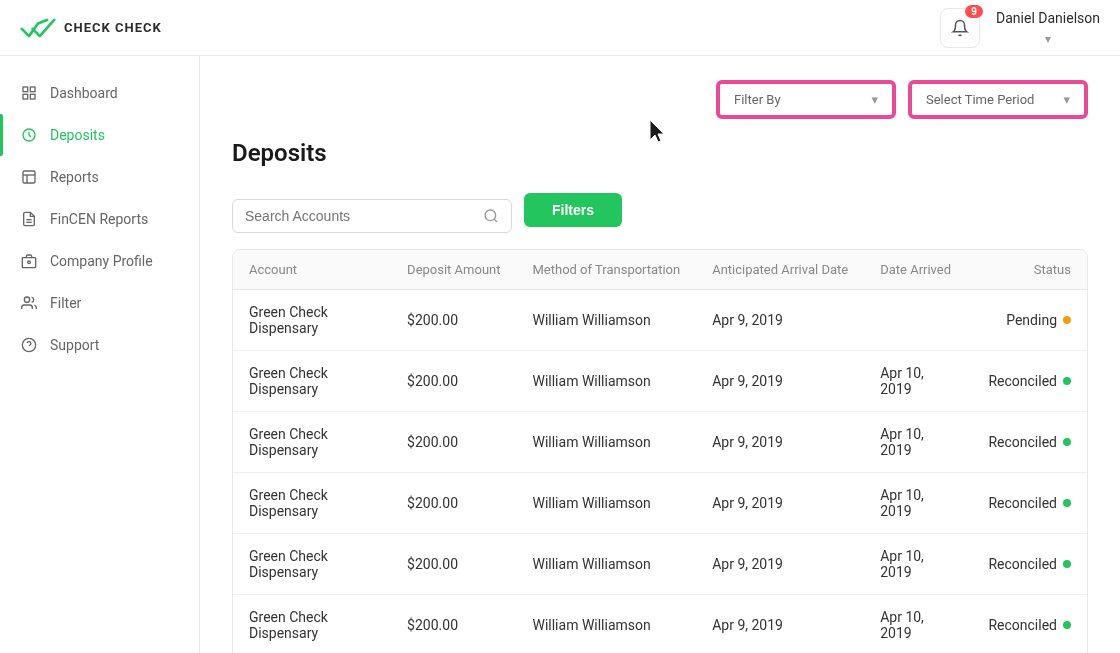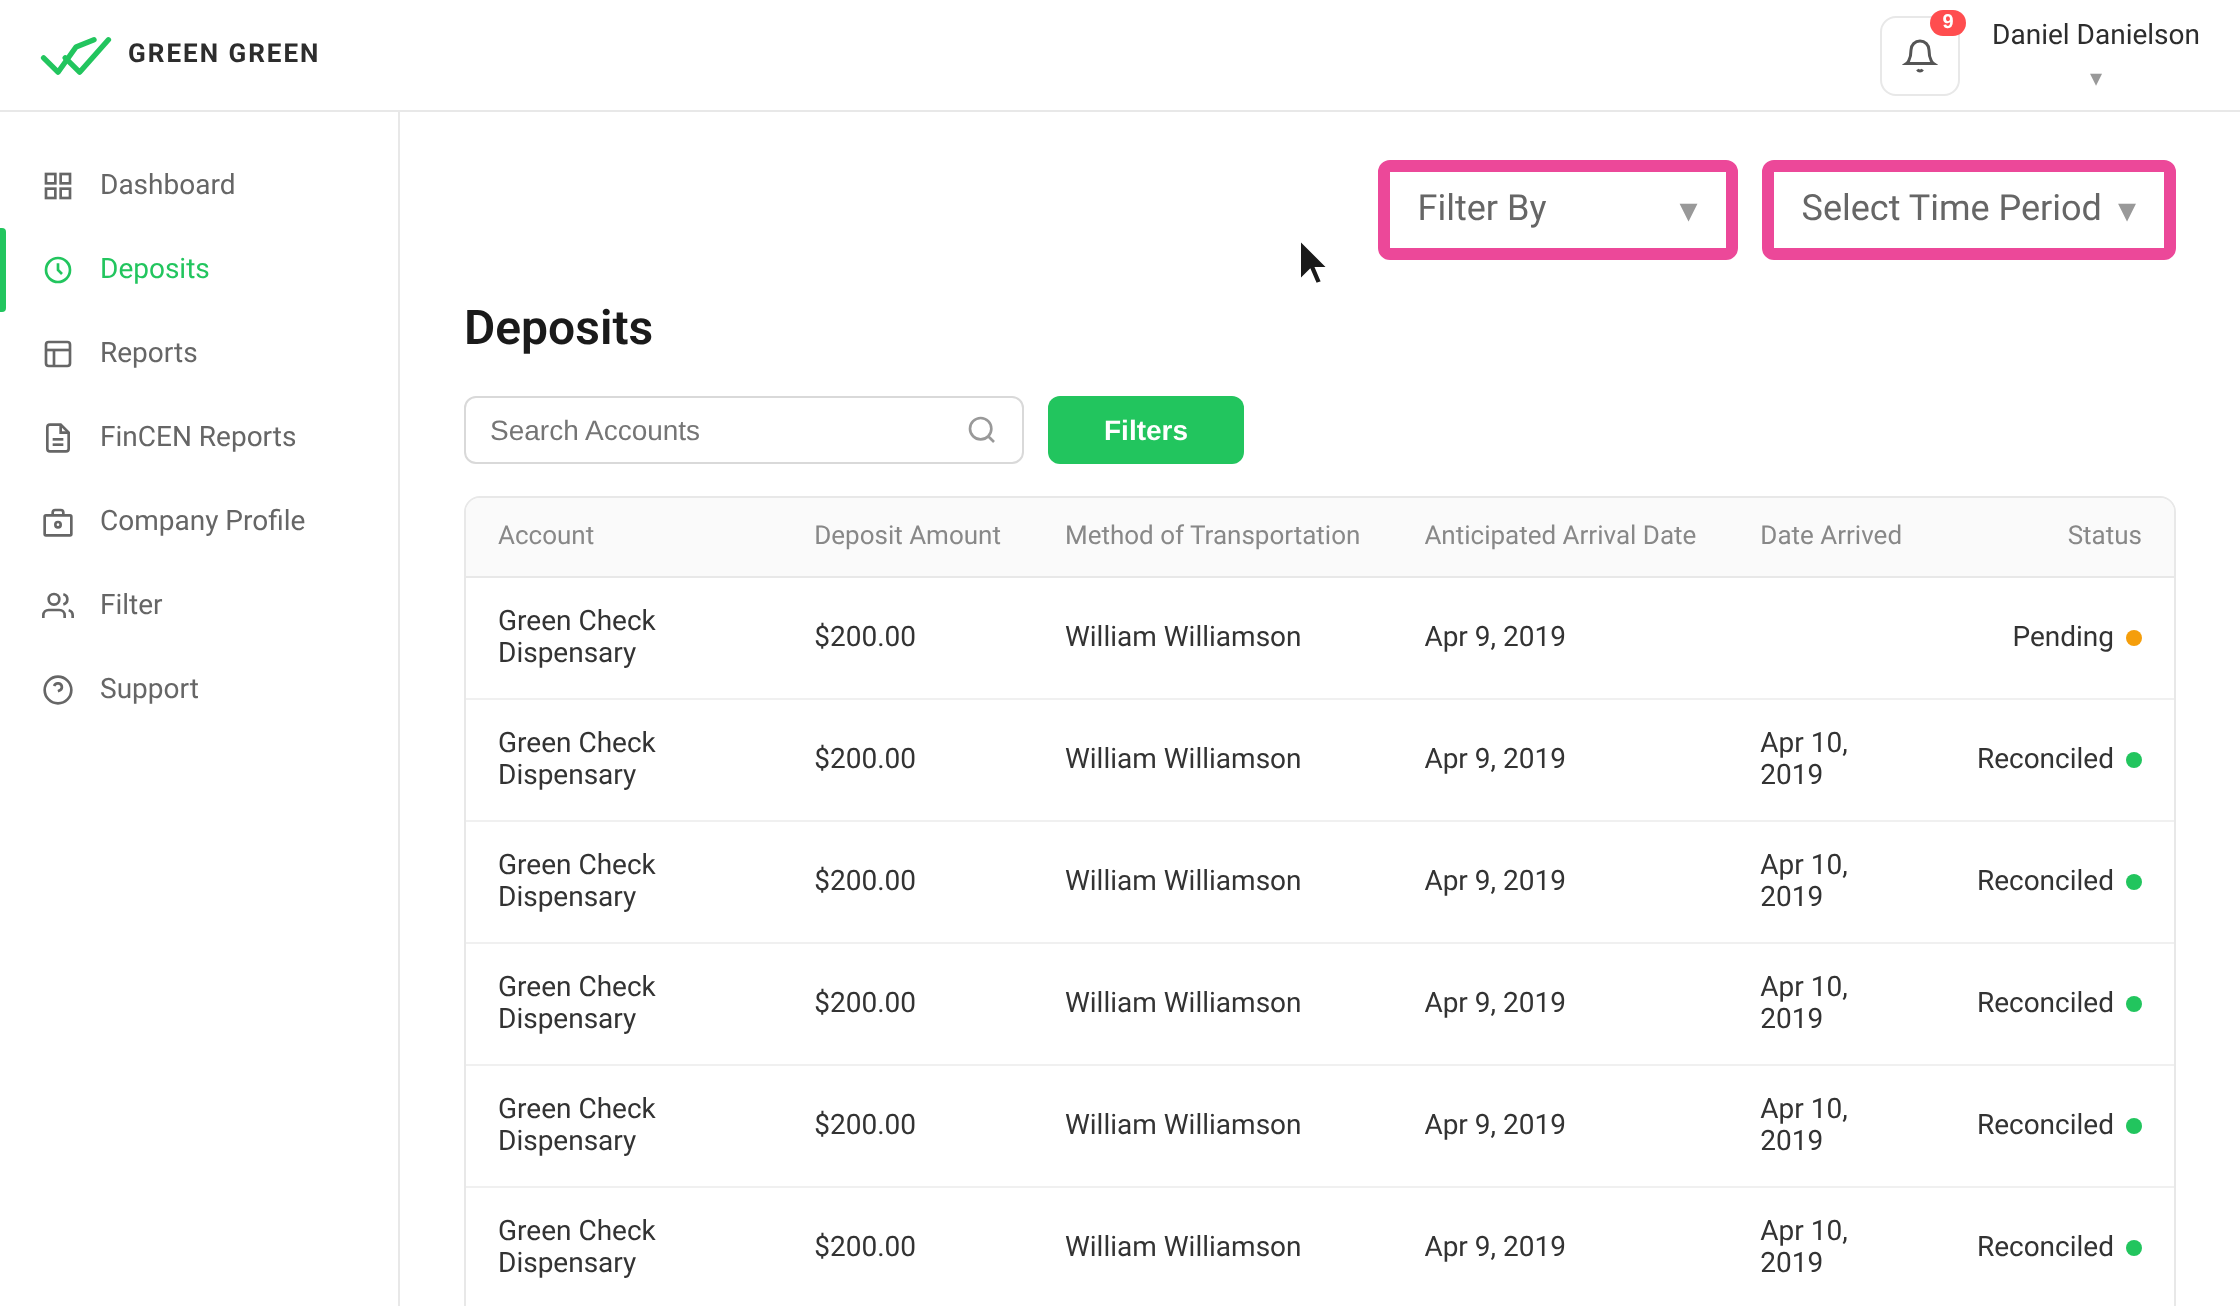--- a/index.html
+++ b/index.html
@@ -145,27 +145,28 @@
     
     .filter-bar {
       display: flex;
       align-items: center;
       justify-content: flex-end;
       gap: 12px;
       margin-bottom: 20px;
     }
     .filter-select {
       display: flex;
+      align-items: center;
       gap: 8px;
-      border: 6px solid #ec4899;
+      border: 4px solid #ec4899;
       border-radius: 6px;
       padding: 8px 14px;
       background: #fff;
       cursor: pointer;
-      font-size: 18px;
+      font-size: 13px;
       color: #666;
       min-width: 180px;
     }
     .filter-select .chevron { color: #999; margin-left: auto; }
 
     
     .search-filter-row {
       display: flex;
       align-items: center;
       gap: 12px;
@@ -173,20 +174,21 @@
     }
     .search-box {
       display: flex;
       align-items: center;
       border: 1px solid #d9d9d9;
       border-radius: 6px;
       padding: 8px 12px;
       background: #fff;
       width: 280px;
       gap: 8px;
+      margin-top: 12px;
     }
     .search-box input {
       border: none;
       outline: none;
       font-size: 14px;
       color: #999;
       width: 100%;
       background: transparent;
     }
     .search-icon-svg { color: #999; flex-shrink: 0; }
@@ -261,21 +263,21 @@
 </head>
 <body>
 
 <div class="top-header">
   <div class="logo-area">
 
     <svg class="logo-icon" viewBox="0 0 40 26" fill="none" xmlns="http://www.w3.org/2000/svg">
       <polyline points="2,14 10,22 20,8 30,4" stroke="#22c55e" stroke-width="3" fill="none" stroke-linecap="round" stroke-linejoin="round"></polyline>
       <polyline points="14,14 22,22 38,4" stroke="#22c55e" stroke-width="3" fill="none" stroke-linecap="round" stroke-linejoin="round"></polyline>
     </svg>
-    <span class="logo-text">GREEN GREEN</span>
+    <span class="logo-text">CHECK CHECK</span>
   </div>
   <div class="header-right">
     <button class="notification-btn">
       <svg width="18" height="18" viewBox="0 0 24 24" fill="none" stroke="#555" stroke-width="2">
         <path d="M18 8A6 6 0 0 0 6 8c0 7-3 9-3 9h18s-3-2-3-9"></path>
         <path d="M13.73 21a2 2 0 0 1-3.46 0"></path>
       </svg>
       <span class="notification-badge">9</span>
     </button>
     <div class="user-area">

